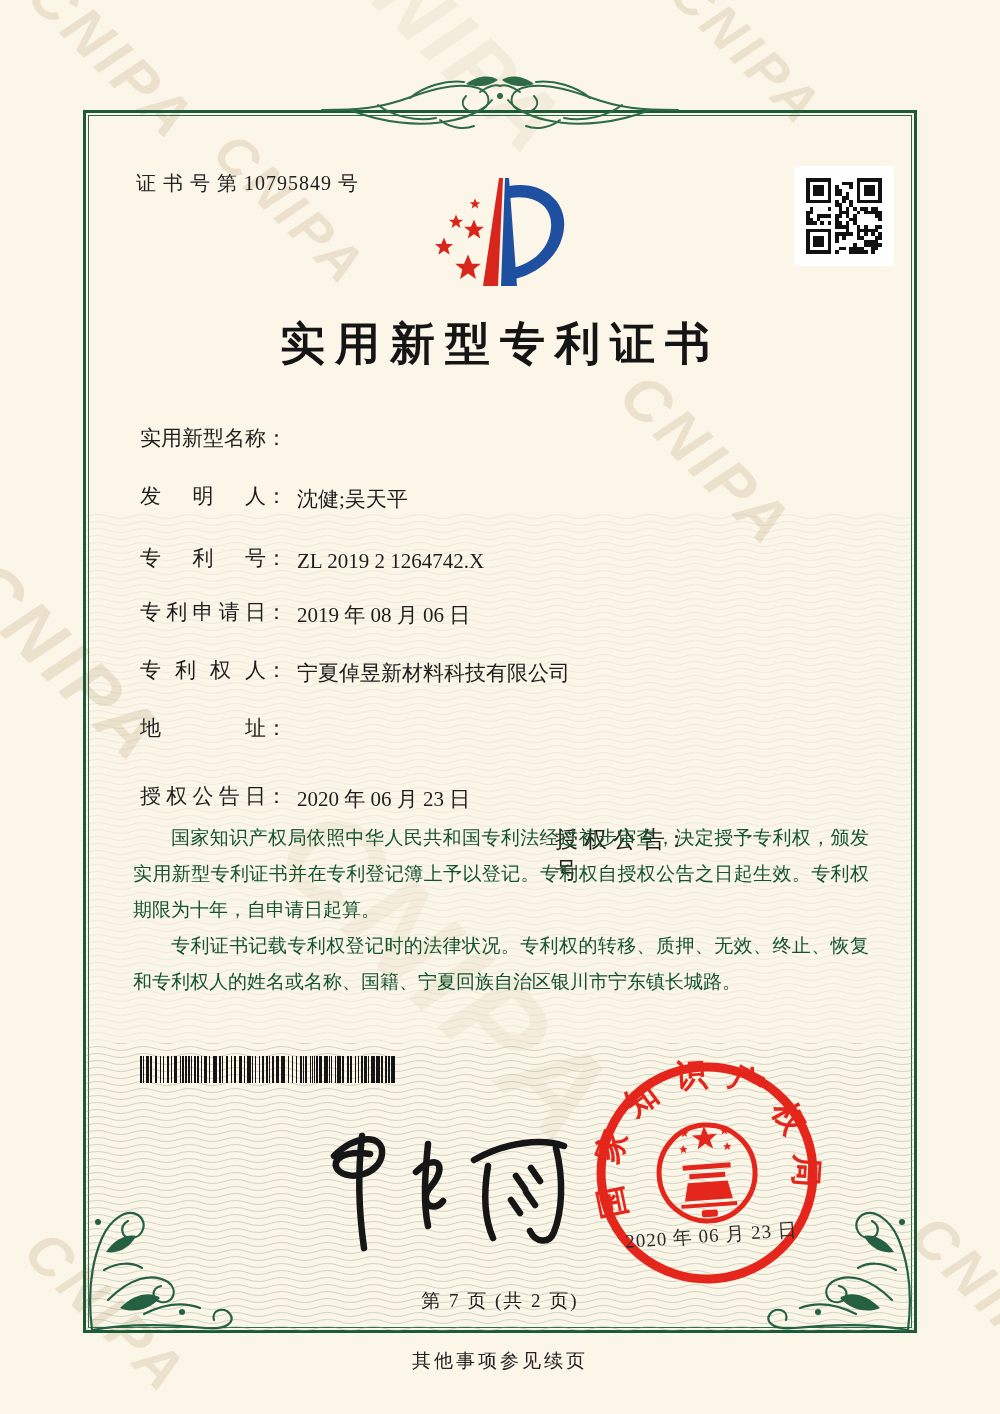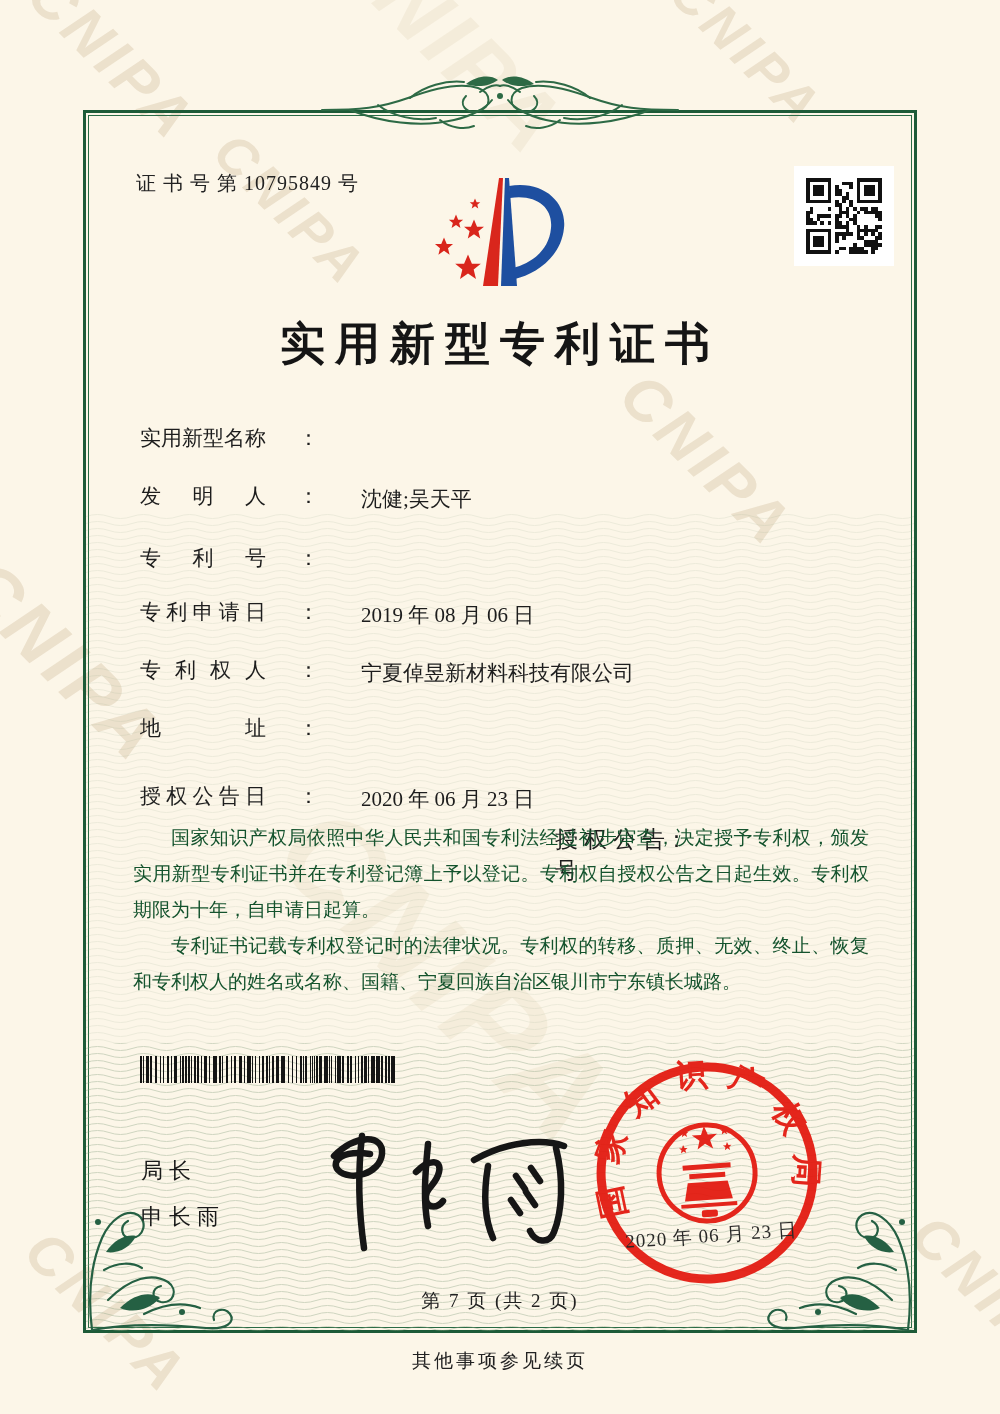--- a/index.html
+++ b/index.html
@@ -30,21 +30,21 @@
 
   
   .cert-no{position:absolute;left:136px;top:170px;font-size:20px;color:#222;letter-spacing:1px;}
   .logo{position:absolute;left:425px;top:168px;width:155px;height:128px;}
   .qr-box{position:absolute;left:794px;top:166px;width:100px;height:100px;background:#fff;}
   .qr-box svg{position:absolute;left:12px;top:12px;}
   .title{position:absolute;left:0;top:302px;width:100%;text-align:center;
       font-size:45px;font-weight:700;letter-spacing:10px;color:#151515;margin-top:12px;}
 
   
-  .frow{position:absolute;left:140px;font-size:21px;color:#1d1d1d;display:flex;align-items:flex-start;gap:32px;}
+  .frow{position:absolute;left:140px;font-size:21px;color:#1d1d1d;display:flex;align-items:flex-start;}
   .f-label{display:inline-block;width:126px;text-align:justify;text-align-last:justify;flex:0 0 126px;}
   .f-colon{flex:0 0 auto;}
   .f-value{margin-left:10px;width:598px;line-height:35px;}
   .row-name{top:424px;}  .row-inventor{top:482px;}  .row-patno{top:544px;}
   .row-filing{top:598px;} .row-patentee{top:656px;}  .row-address{top:714px;}
   .row-grant{top:782px;}
   .grant-no{position:absolute;left:520px;top:824px;font-size:23px;color:#1d1d1d;display:flex;margin-left:35px;}
   .grant-no .f-label{width:110px;flex:0 0 110px;}
 
   
@@ -309,20 +309,21 @@
       <span class="f-colon">：</span>
   </div>
   <div class="frow row-inventor">
     <span class="f-label">发明人</span>
       <span class="f-colon">：</span>
     <span class="f-value">沈健;吴天平</span>
   </div>
   <div class="frow row-patno">
     <span class="f-label">专利号</span>
       <span class="f-colon">：</span>
+    <span class="f-value">ZL 2019 2 1264742.X</span>
   </div>
   <div class="frow row-filing">
     <span class="f-label">专利申请日</span>
       <span class="f-colon">：</span>
     <span class="f-value">2019 年 08 月 06 日</span>
   </div>
   <div class="frow row-patentee">
     <span class="f-label">专利权人</span>
       <span class="f-colon">：</span>
     <span class="f-value">宁夏倬昱新材料科技有限公司</span>
@@ -410,24 +411,20 @@
       <div style="position:absolute;left:224px;top:0;width:3px;height:100%;background:#141414"></div>
       <div style="position:absolute;left:228px;top:0;width:1px;height:100%;background:#141414"></div>
       <div style="position:absolute;left:231px;top:0;width:4px;height:100%;background:#141414"></div>
       <div style="position:absolute;left:236px;top:0;width:4px;height:100%;background:#141414"></div>
       <div style="position:absolute;left:241px;top:0;width:2px;height:100%;background:#141414"></div>
       <div style="position:absolute;left:245px;top:0;width:2px;height:100%;background:#141414"></div>
       <div style="position:absolute;left:248px;top:0;width:2px;height:100%;background:#141414"></div>
       <div style="position:absolute;left:251px;top:0;width:4px;height:100%;background:#141414"></div>
     </div>
 
-  <div class="signoff">
-    <div>局长</div>
-    <div>申长雨</div>
-  </div>
 
   <svg class="sig-svg" width="310" height="160" viewBox="0 0 310 160">
     <g stroke="#161616" stroke-width="6.5" fill="none" stroke-linecap="round" stroke-linejoin="round">
       <path d="M84,28 C80,62 80,98 86,140"></path>
       <path d="M56,48 C78,26 106,26 104,46 C102,66 72,74 60,62 C52,52 66,42 92,46"></path>
       <path d="M150,36 C147,66 145,94 150,118"></path>
       <path d="M138,64 C152,50 164,52 161,64 C158,78 146,80 148,92 C150,101 160,100 165,93"></path>
       <path d="M196,52 C228,34 264,30 286,38"></path>
       <path d="M210,58 C205,88 207,112 215,130"></path>
       <path d="M278,40 C286,72 284,104 276,124 C271,137 257,134 252,123"></path>

